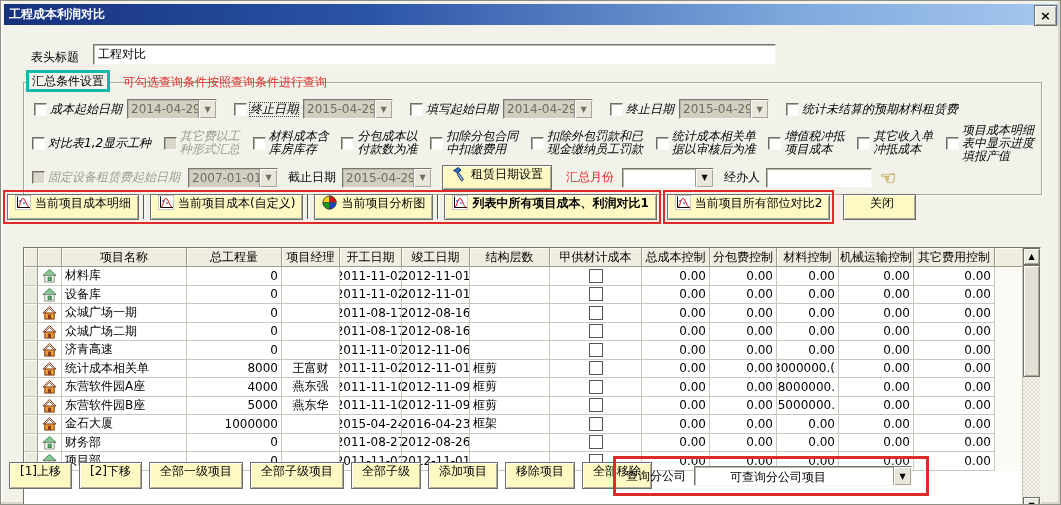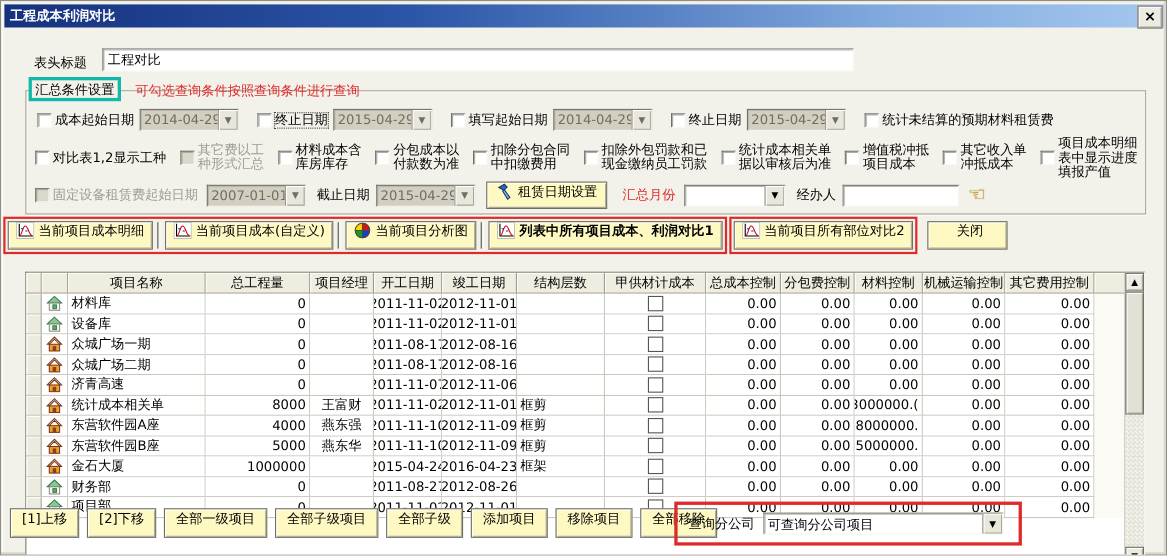--- a/index.html
+++ b/index.html
@@ -17,38 +17,38 @@
           font-size:12px;padding:2px 4px;font-family:"DejaVu Sans",sans-serif;box-sizing:border-box;}
   
   .groupbox{position:absolute;left:22px;top:81px;width:1017px;height:111px;border:1px solid #a8a79a;
             box-shadow:inset 1px 1px 0 #fdfcf8, 1px 1px 0 #fdfcf8;}
   .legend{position:absolute;top:-13px;left:2px;background:#f2f1ea;padding:0 3px;border:3px solid #14b8a6;line-height:16px;}
   .red-note{position:absolute;color:#e02a2a;font-size:12px;white-space:nowrap;}
   
   .cb{display:inline-block;width:13px;height:13px;background:#fff;border:1px solid;flex:none;
       border-color:#70706a #f8f8f2 #f8f8f2 #70706a;box-shadow:inset 1px 1px 0 #aeada2;box-sizing:border-box;}
   .cb.dis{background:#dbd8cb;}
-  .cbitem{display:flex;align-items:center;gap:3px;}
+  .cbitem{display:flex;align-items:center;gap:3px;font-style:italic;}
   .cbitem .cblabel{white-space:pre-line;line-height:13px;}
   .cbitem.dis .cblabel{color:#9d9c90;}
   .focusdot{outline:1px dotted #444;}
   
   .combo{display:inline-flex;height:20px;width:90px;border:1px solid;border-color:#77766e #f6f5ef #f6f5ef #77766e;
          box-shadow:inset 1px 1px 0 #b9b7ab;background:#d2cfc1;box-sizing:border-box;flex:none;}
   .combo .ctext{flex:1;padding:2px 3px 0 3px;color:#6f6e62;font-size:12px;white-space:nowrap;overflow:hidden;}
   .combo .cbtn{width:17px;background:#e9e7db;border-left:1px solid #9b9a8e;box-shadow:inset 1px 1px 0 #fff,inset -1px -1px 0 #a9a79a;
          display:flex;align-items:center;justify-content:center;font-size:8px;color:#6f6e62;}
   .combo.en{background:#fff;}
   .combo.en .ctext{color:#000;}
   .combo.en .cbtn{color:#000;}
   
   .btn{background:#fef9c3;border:1px solid #6f6f68;box-shadow:inset 1px 1px 0 #fff,inset -1px -1px 0 #aeac9f;
        font-size:12px;display:flex;align-items:flex-start;justify-content:center;gap:4px;box-sizing:border-box;
        font-family:"DejaVu Sans",sans-serif;white-space:nowrap;cursor:default;}
-  .toolrow{position:absolute;left:2px;top:196px;height:34px;display:flex;align-items:center;}
+  .toolrow{position:absolute;left:2px;top:196px;height:20px;display:flex;align-items:center;}
   .redbox{border:2px solid #e02a2a;display:flex;align-items:center;height:34px;box-sizing:border-box;padding:0 2px;}
   .tbtn{height:26px;padding:0 7px;}
   .tsep{width:1px;height:24px;border-left:1px solid #55554f;border-right:1px solid #fbfaf4;margin:0 4px;}
   .boldtxt{font-weight:bold;}
   
   .tablewrap{position:absolute;left:22px;top:246px;width:1018px;height:268px;background:#fff;
              border:1px solid;border-color:#77766e #f6f5ef #f6f5ef #77766e;box-sizing:border-box;display:flex;}
   .gridarea{width:1001px;}
   .trow{display:grid;grid-template-columns:14px 24px 125px 95px 58px 62px 68px 80px 92px 68px 67px 62px 75px 81px 1fr;height:18.5px;}
   .thead{height:19px;}
@@ -67,21 +67,21 @@
   .vscroll{width:17px;background:#f1f0e8;border-left:1px solid #c9c8bd;display:flex;flex-direction:column;}
   .sbtn{height:17px;background:#ecebe2;border:1px solid #6f6f68;box-shadow:inset 1px 1px 0 #fff,inset -1px -1px 0 #a9a79a;
         display:flex;align-items:center;justify-content:center;font-size:8px;box-sizing:border-box;}
   .sthumb{height:112px;background:#e3e1d5;border:1px solid #6f6f68;box-shadow:inset 1px 1px 0 #fff,inset -1px -1px 0 #a9a79a;box-sizing:border-box;}
   .strack{flex:1;background:repeating-conic-gradient(#f4f3ec 0 25%,#e2e0d5 0 50%) 0 0/4px 4px;}
   
   .footer{position:absolute;left:8px;top:461px;display:flex;gap:7px;}
   .fbtn{height:27px;padding:0 10px;}
   .branchbox{position:absolute;left:612px;top:455px;width:316px;height:40px;border:3px solid #e02a2a;
              display:flex;align-items:center;gap:8px;padding:0 10px;box-sizing:border-box;}
-  .branchbox .combo{width:218px;}
+  .branchbox .combo{width:218px;padding-left:32px;}
   .branchbox .ctext{color:#e02a2a;}
   .handicon{color:#d9a51f;font-size:18px;line-height:18px;text-shadow:0 0 1px #7a5c00;}
   .redlbl{color:#e02a2a;}
   svg{display:block;}
 </style>
 </head>
 <body>
 
 <div class="window">
   <div class="titlebar">

